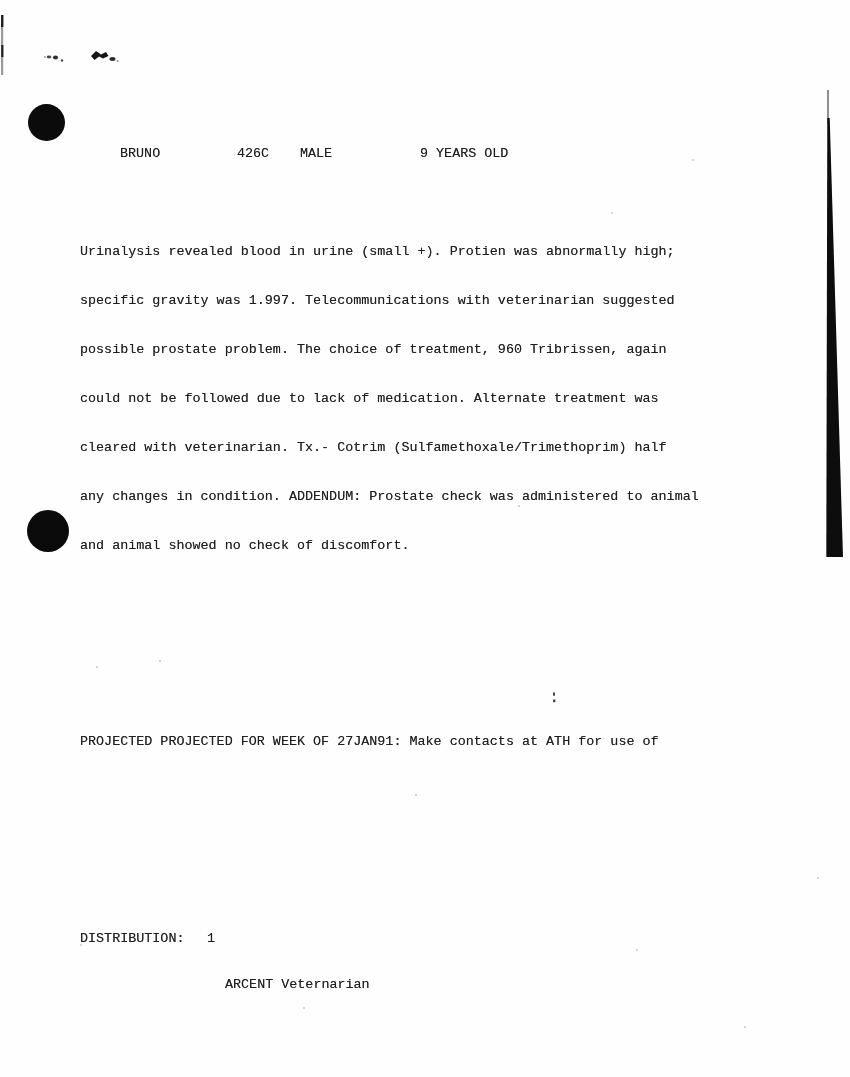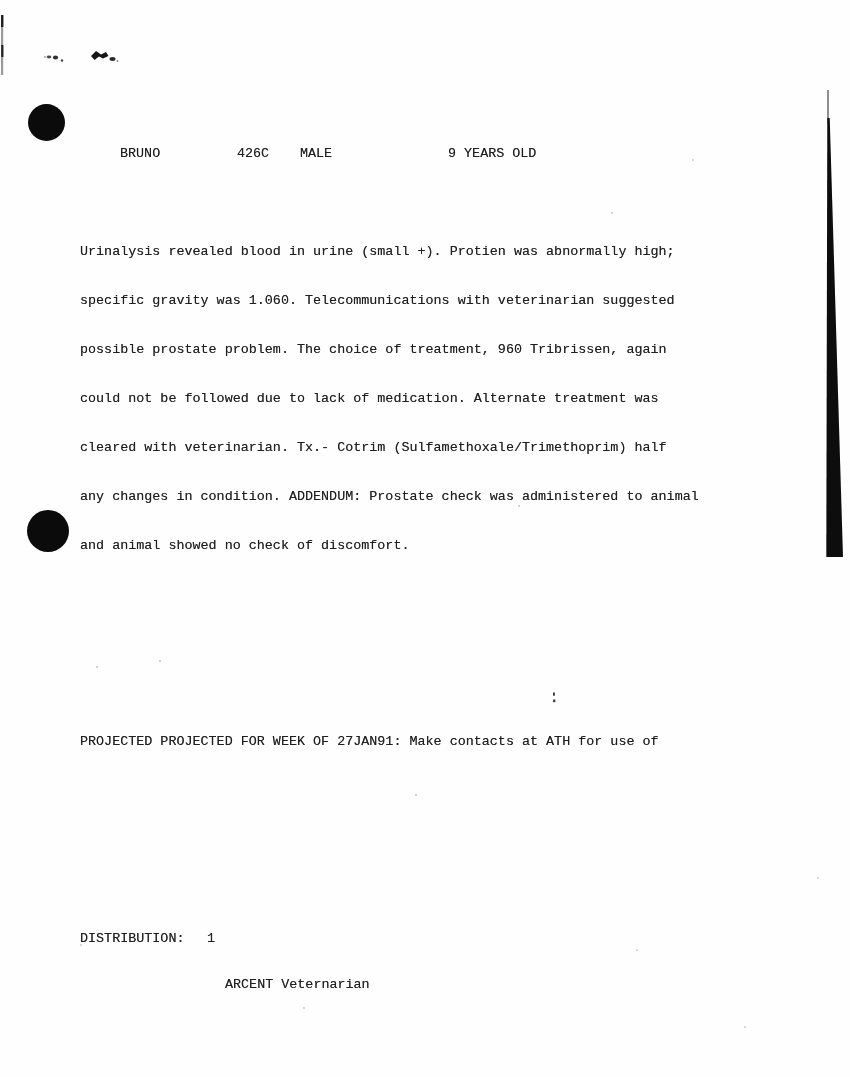--- a/index.html
+++ b/index.html
@@ -33,21 +33,21 @@
     text-shadow: 0 0 0.5px rgba(25,25,25,0.6);
     white-space: pre;
   }
   .line { height: 16.35px; }
   .gap  { height: 16.35px; }
   .hdr  { position: relative; height: 16.35px; }
   .hdr span { position: absolute; top: 0; }
   .hdr .h-name { left: 40px; }
   .hdr .h-id   { left: 125px; margin-left: 32px; }
   .hdr .h-sex  { left: 220px; }
-  .hdr .h-age  { left: 340px; margin-left: 28px; }
+  .hdr .h-age  { left: 340px; }
   .dist-row { position: relative; height: 16.35px; text-align: right; }
   .dist-row span { position: absolute; top: 0; }
   .dist-label { left: 0; }
   .dist-qty   { left: 127px; }
   .dist-text  { left: 145px; margin-top: 46px; }
 </style>
 </head>
 <body>
 
 <div class="page">
@@ -98,21 +98,21 @@
 
     <div class="hdr">
       <span class="h-name">BRUNO</span>
       <span class="h-id">426C</span>
       <span class="h-sex">MALE</span>
       <span class="h-age">9 YEARS OLD</span>
     </div>
 
     <div>
       <div class="line">Urinalysis revealed blood in urine (small +). Protien was abnormally high;</div>
-      <div class="line">specific gravity was 1.060. Telecommunications with veterinarian suggested</div>
+      <div class="line">specific gravity was 1.997. Telecommunications with veterinarian suggested</div>
       <div class="line">possible prostate problem. The choice of treatment, 960 Tribrissen, again</div>
       <div class="line">could not be followed due to lack of medication. Alternate treatment was</div>
       <div class="line">cleared with veterinarian. Tx.- Cotrim (Sulfamethoxale/Trimethoprim) half</div>
       <div class="line">any changes in condition. ADDENDUM: Prostate check was administered to animal</div>
       <div class="line">and animal showed no check of discomfort.</div>
     </div>
 
     <div class="gap"></div>
 
     <div>

